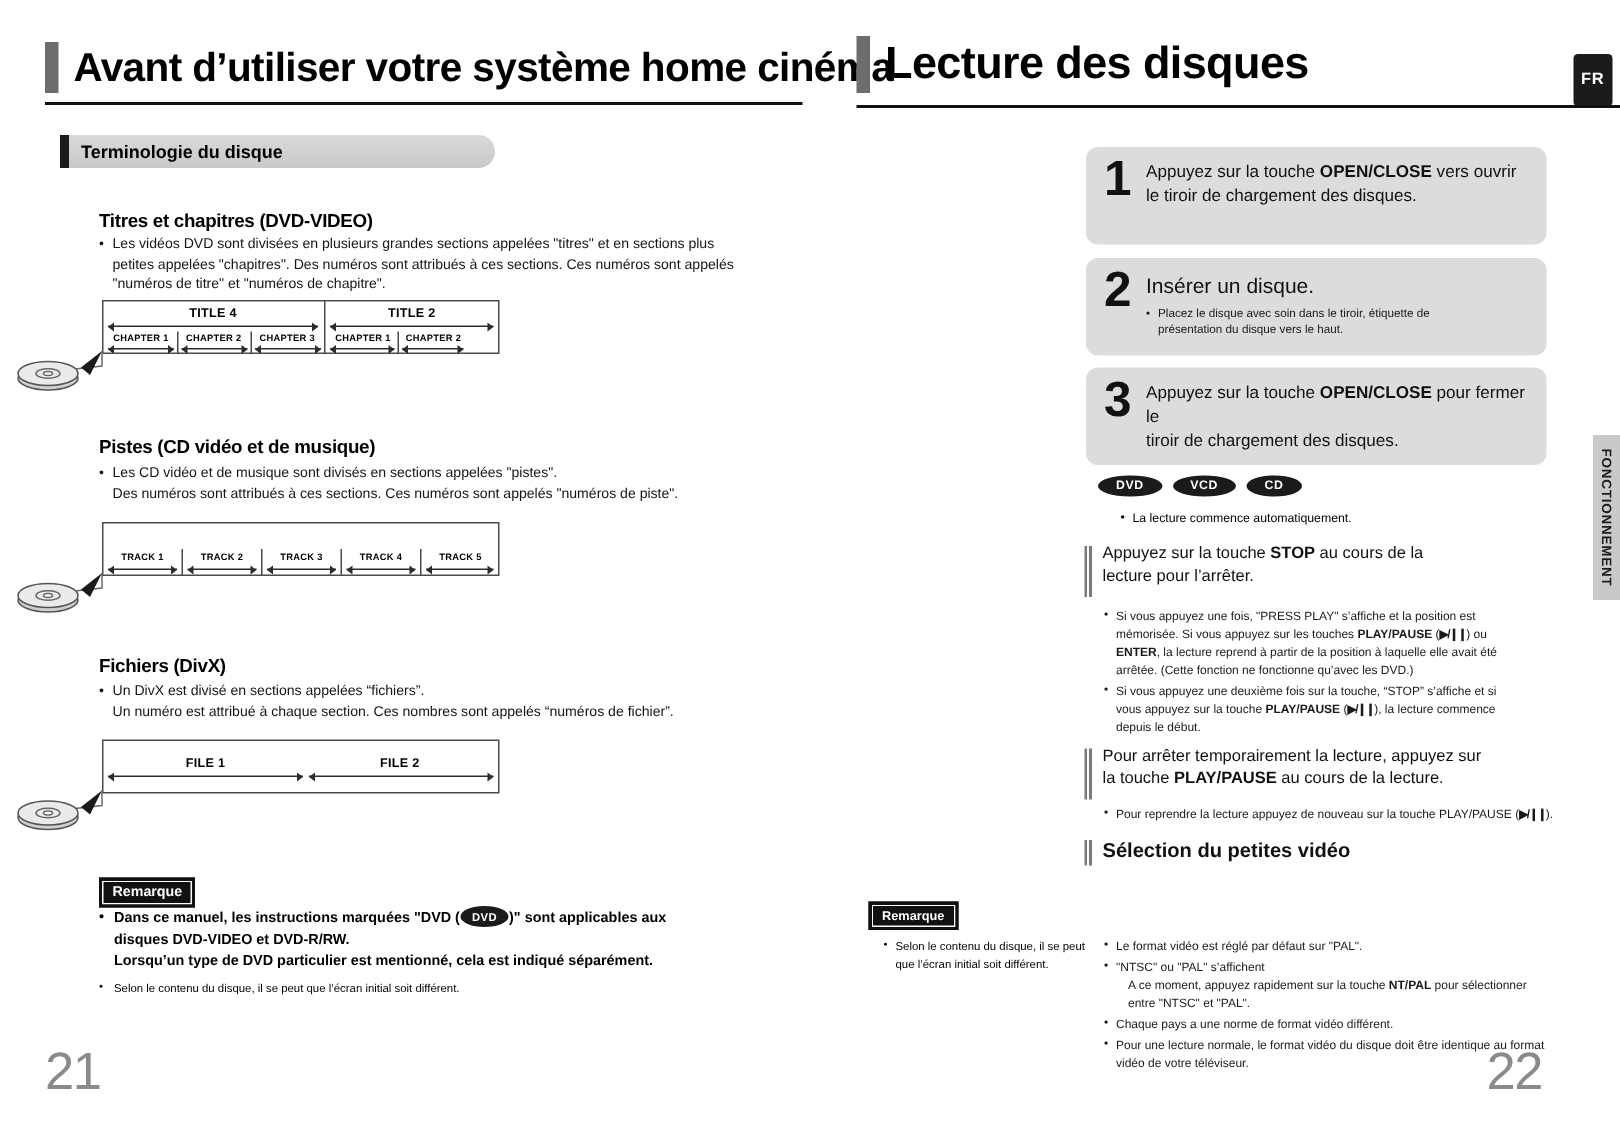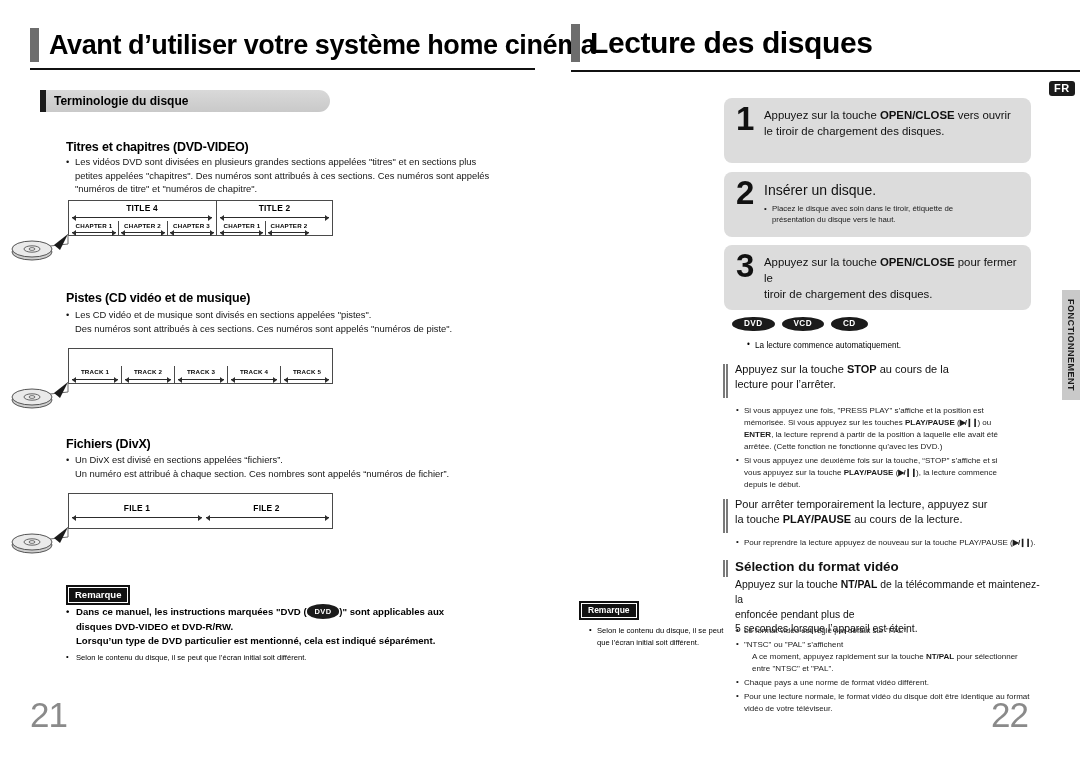--- a/index.html
+++ b/index.html
@@ -30,21 +30,21 @@
     white-space:nowrap;line-height:1;
   }
   .chapter-title.small{font-size:30px;}
 
   .hrule{position:absolute;height:2px;background:#111;}
 
   
   .fr-badge{
     position:absolute;background:#1b1b1b;color:#fff;
     font-size:11px;font-weight:bold;letter-spacing:.5px;
-    padding:2px 5px;border-radius:3px;line-height:1;margin-top:45px;
+    padding:12px 5px;border-radius:3px;line-height:1;
   }
 
   
   .pill{
     position:absolute;height:22px;width:290px;
     background:linear-gradient(#d9d9d9,#c9c9c9);
     border-radius:0 12px 12px 0;
     display:flex;align-items:center;
   }
   .pill-bar{width:6px;height:22px;background:#1b1b1b;flex:none;}
@@ -380,26 +380,21 @@
       </div>
     </div>
     <div class="sub-list" style="left:185px;top:537px;width:310px;">
       <div class="li">
         <span>Pour reprendre la lecture appuyez de nouveau sur la touche PLAY/PAUSE (</span><b class="playico">▶/❙❙</b><span>).</span>
       </div>
     </div>
 
     <div class="hblock" style="left:172px;top:558px;width:318px;">
       <div class="hbar short"></div>
-      <div class="htext bold">Sélection du format vidéo</div>
-    </div>
-    <div class="para" style="position:absolute;left:184px;top:578px;width:305px;">
-      <span>Appuyez sur la touche </span><b>NT/PAL</b><span> de la télécommande et maintenez-la</span><br>
-      <span>enfoncée pendant plus de</span><br>
-      <span>5 secondes lorsque l’appareil est éteint.</span>
+      <div class="htext bold">Sélection du petites vidéo</div>
     </div>
     <div class="sub-list" style="left:185px;top:625px;width:310px;">
       <div class="li">
         <span>Le format vidéo est réglé par défaut sur "PAL".</span>
       </div>
       <div class="li">
         <span>"NTSC" ou "PAL" s’affichent</span><br>
         <span class="li2">A ce moment, appuyez rapidement sur la touche </span><b>NT/PAL</b><span> pour sélectionner</span><br>
         <span class="li2">entre "NTSC" et "PAL".</span>
       </div>

